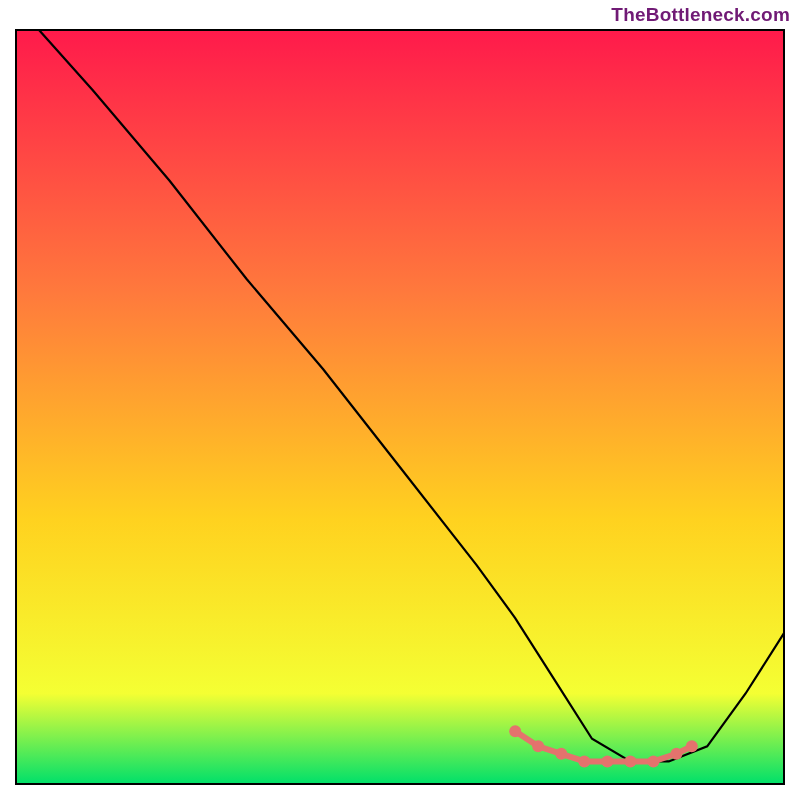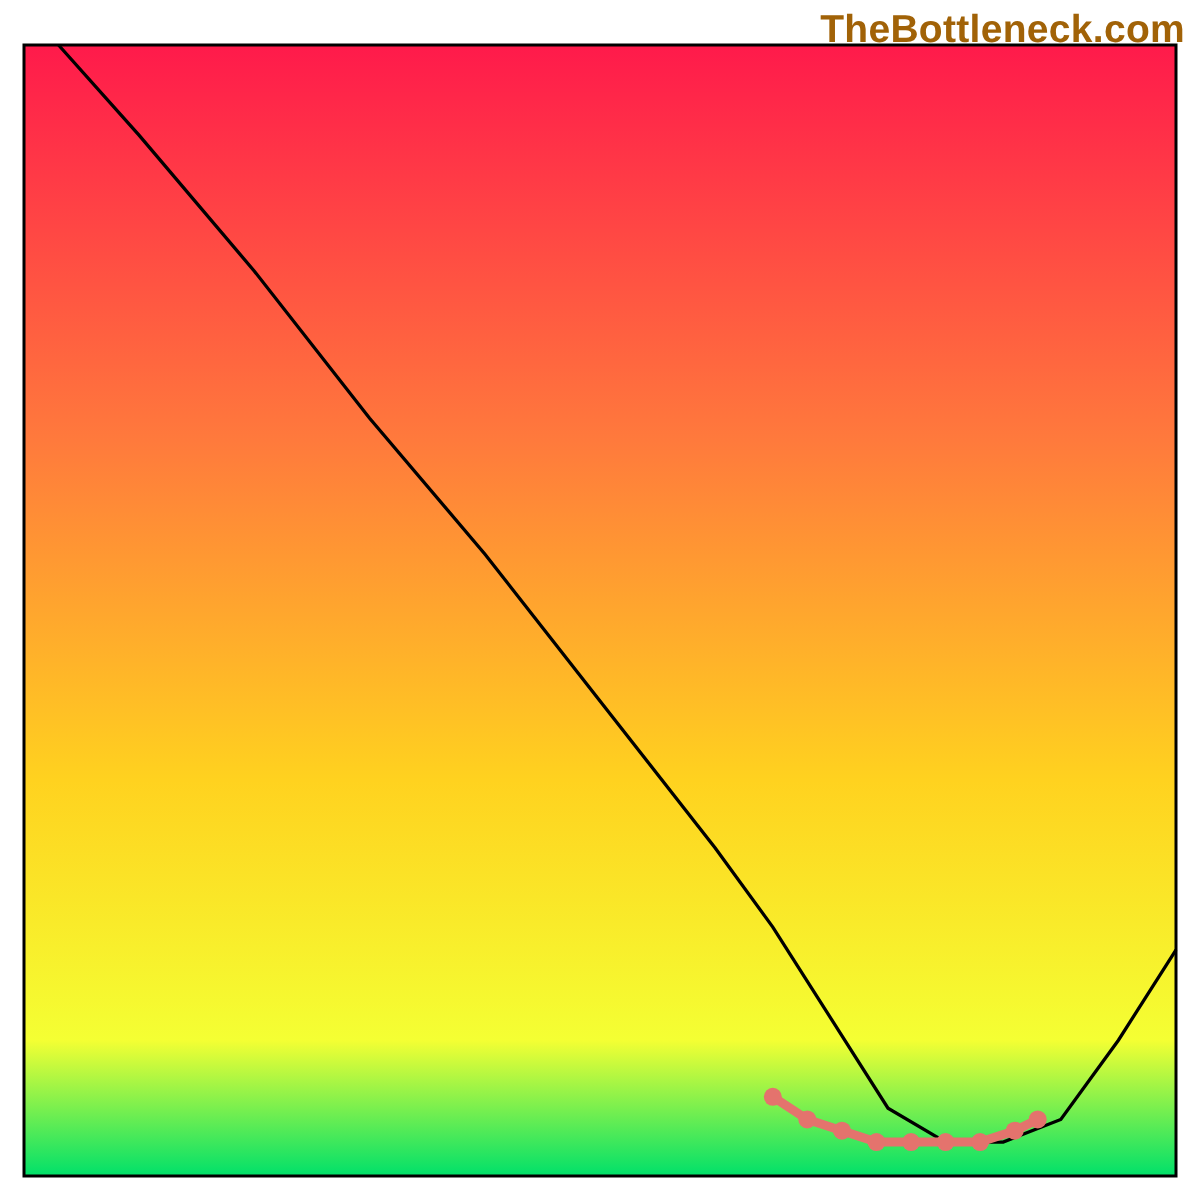--- a/index.html
+++ b/index.html
@@ -13,23 +13,23 @@
   }
   .stage {
     position: relative;
     width: 800px;
     height: 800px;
   }
   .watermark {
     position: absolute;
     top: 4px;
     right: 10px;
-    font-size: 26px;
+    font-size: 19px;
     font-weight: bold;
-    color: #a16207;
+    color: #701a75;
     letter-spacing: 0.2px;
     user-select: none;
   }
   svg.plot {
     position: absolute;
     left: 0;
     top: 0;
   }
 </style>
 </head>

